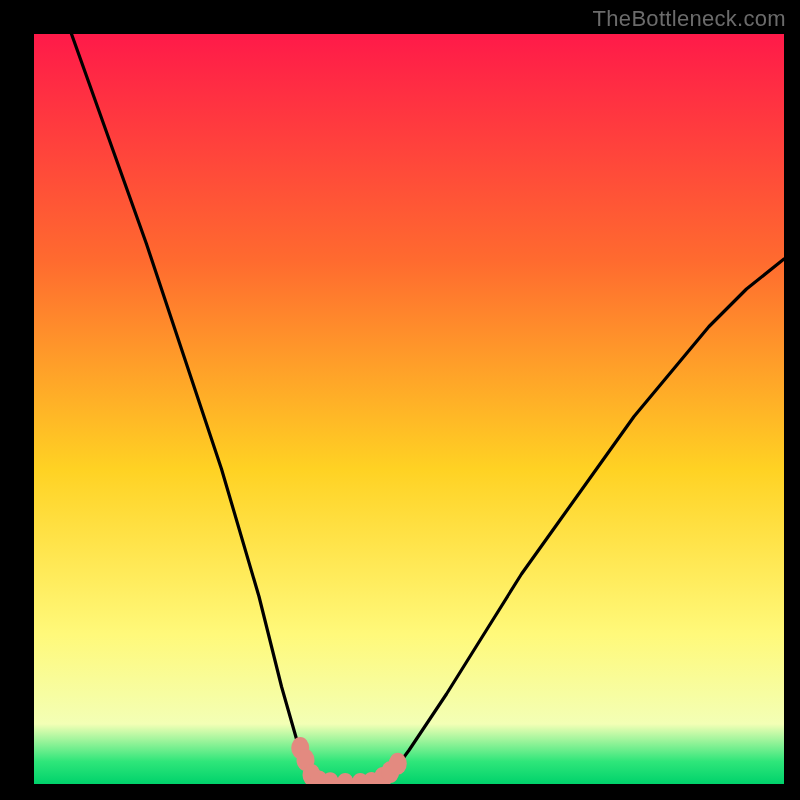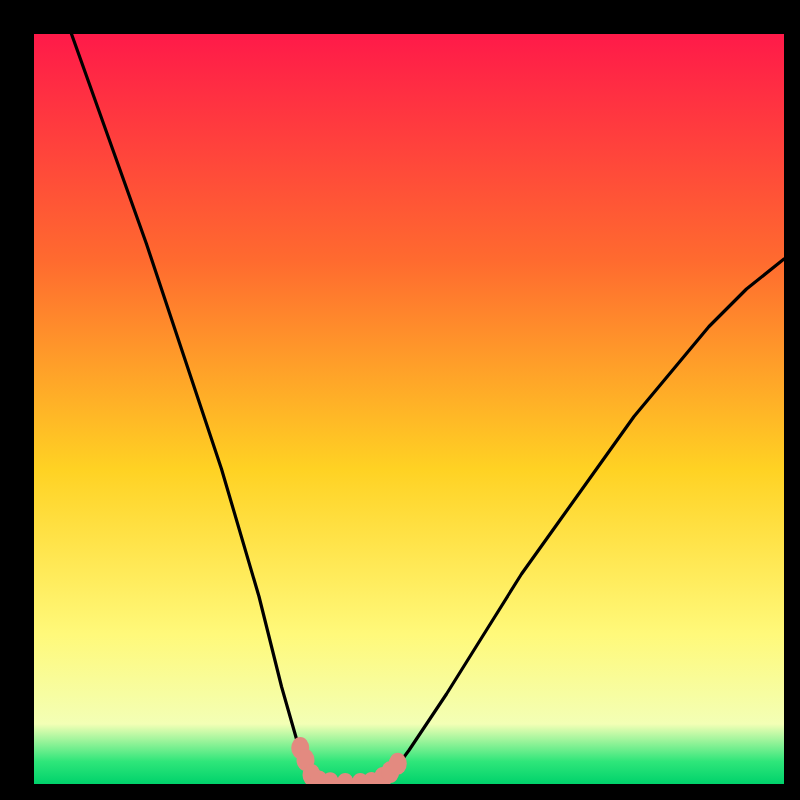--- a/index.html
+++ b/index.html
@@ -68,13 +68,14 @@
           <ellipse cx="296.25" cy="749.25" rx="9" ry="11" fill="#e38a80" stroke="#c96d63" stroke-width="0"></ellipse>
           <ellipse cx="311.25" cy="750.00" rx="9" ry="11" fill="#e38a80" stroke="#c96d63" stroke-width="0"></ellipse>
           <ellipse cx="326.25" cy="750.00" rx="9" ry="11" fill="#e38a80" stroke="#c96d63" stroke-width="0"></ellipse>
           <ellipse cx="337.50" cy="748.88" rx="9" ry="11" fill="#e38a80" stroke="#c96d63" stroke-width="0"></ellipse>
           <ellipse cx="348.75" cy="744.00" rx="9" ry="11" fill="#e38a80" stroke="#c96d63" stroke-width="0"></ellipse>
           <ellipse cx="356.25" cy="738.00" rx="9" ry="11" fill="#e38a80" stroke="#c96d63" stroke-width="0"></ellipse>
           <ellipse cx="363.75" cy="729.75" rx="9" ry="11" fill="#e38a80" stroke="#c96d63" stroke-width="0"></ellipse>
         </g>
     </svg>
   </div>
+  <div class="watermark">TheBottleneck.com</div>
 </div>
 
 </body></html>

